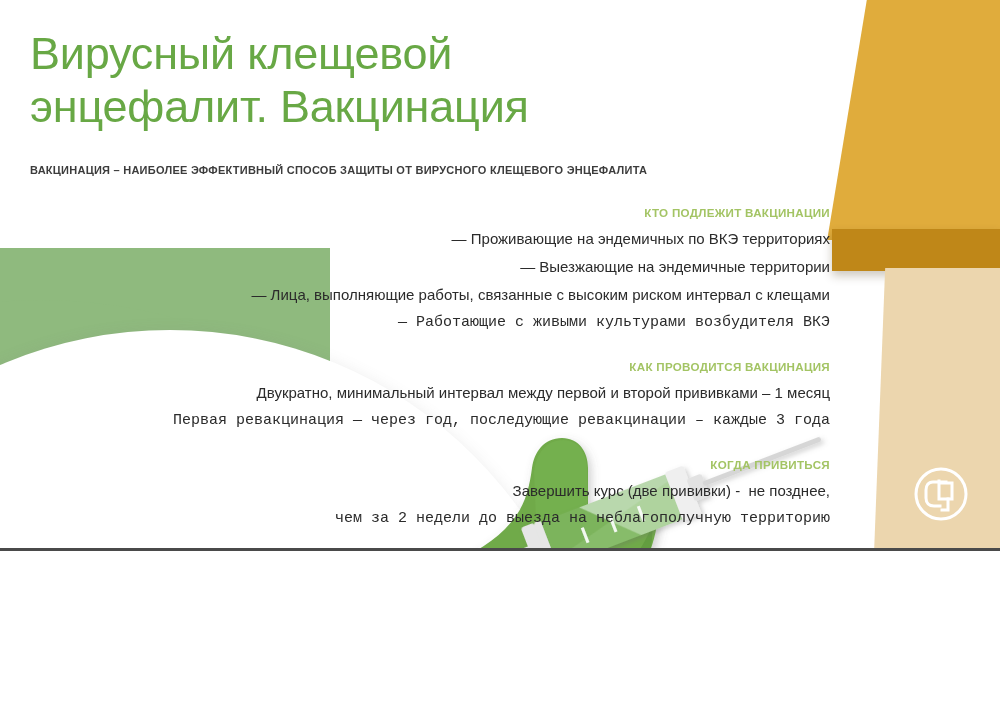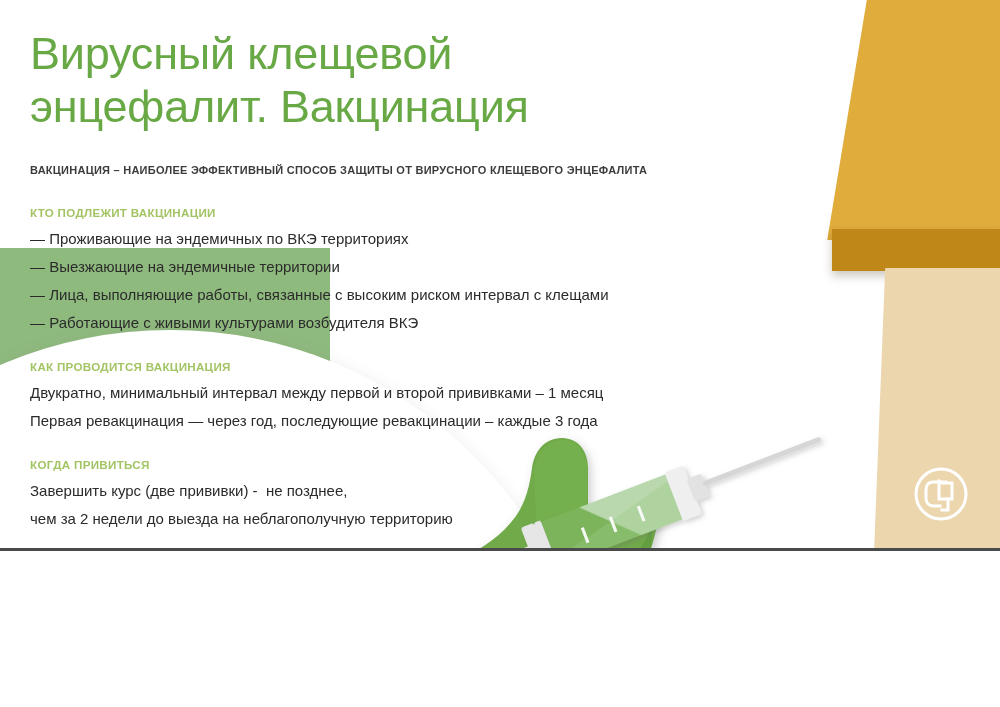--- a/index.html
+++ b/index.html
@@ -110,39 +110,39 @@
   }
 
   #subtitle {
     margin-top: 31px;
     color: #3c3c3c;
     font-size: 11px;
     font-weight: 700;
     letter-spacing: 0.25px;
   }
 
-  .section { margin-top: 30px; }
+  .section { margin-top: 30px; text-align: right; }
   .section.tight { }
 
   .section-heading {
     color: #a3c464;
     font-size: 11.6px;
     font-weight: 700;
     letter-spacing: 0.3px;
     margin-bottom: 12px;
   }
 
   .line {
     color: #2b2b2b;
     font-size: 15px;
     line-height: 1.0;
     margin-bottom: 13px;
     white-space: pre;
   }
-  .line:last-child { margin-bottom: 0; }
+  .line:last-child { margin-bottom: 0; font-family: Liberation Mono, monospace; }
 
   
   #logo {
     position: absolute;
     right: 30px;
     bottom: 25px;
     width: 58px;
     height: 58px;
   }
 </style>

